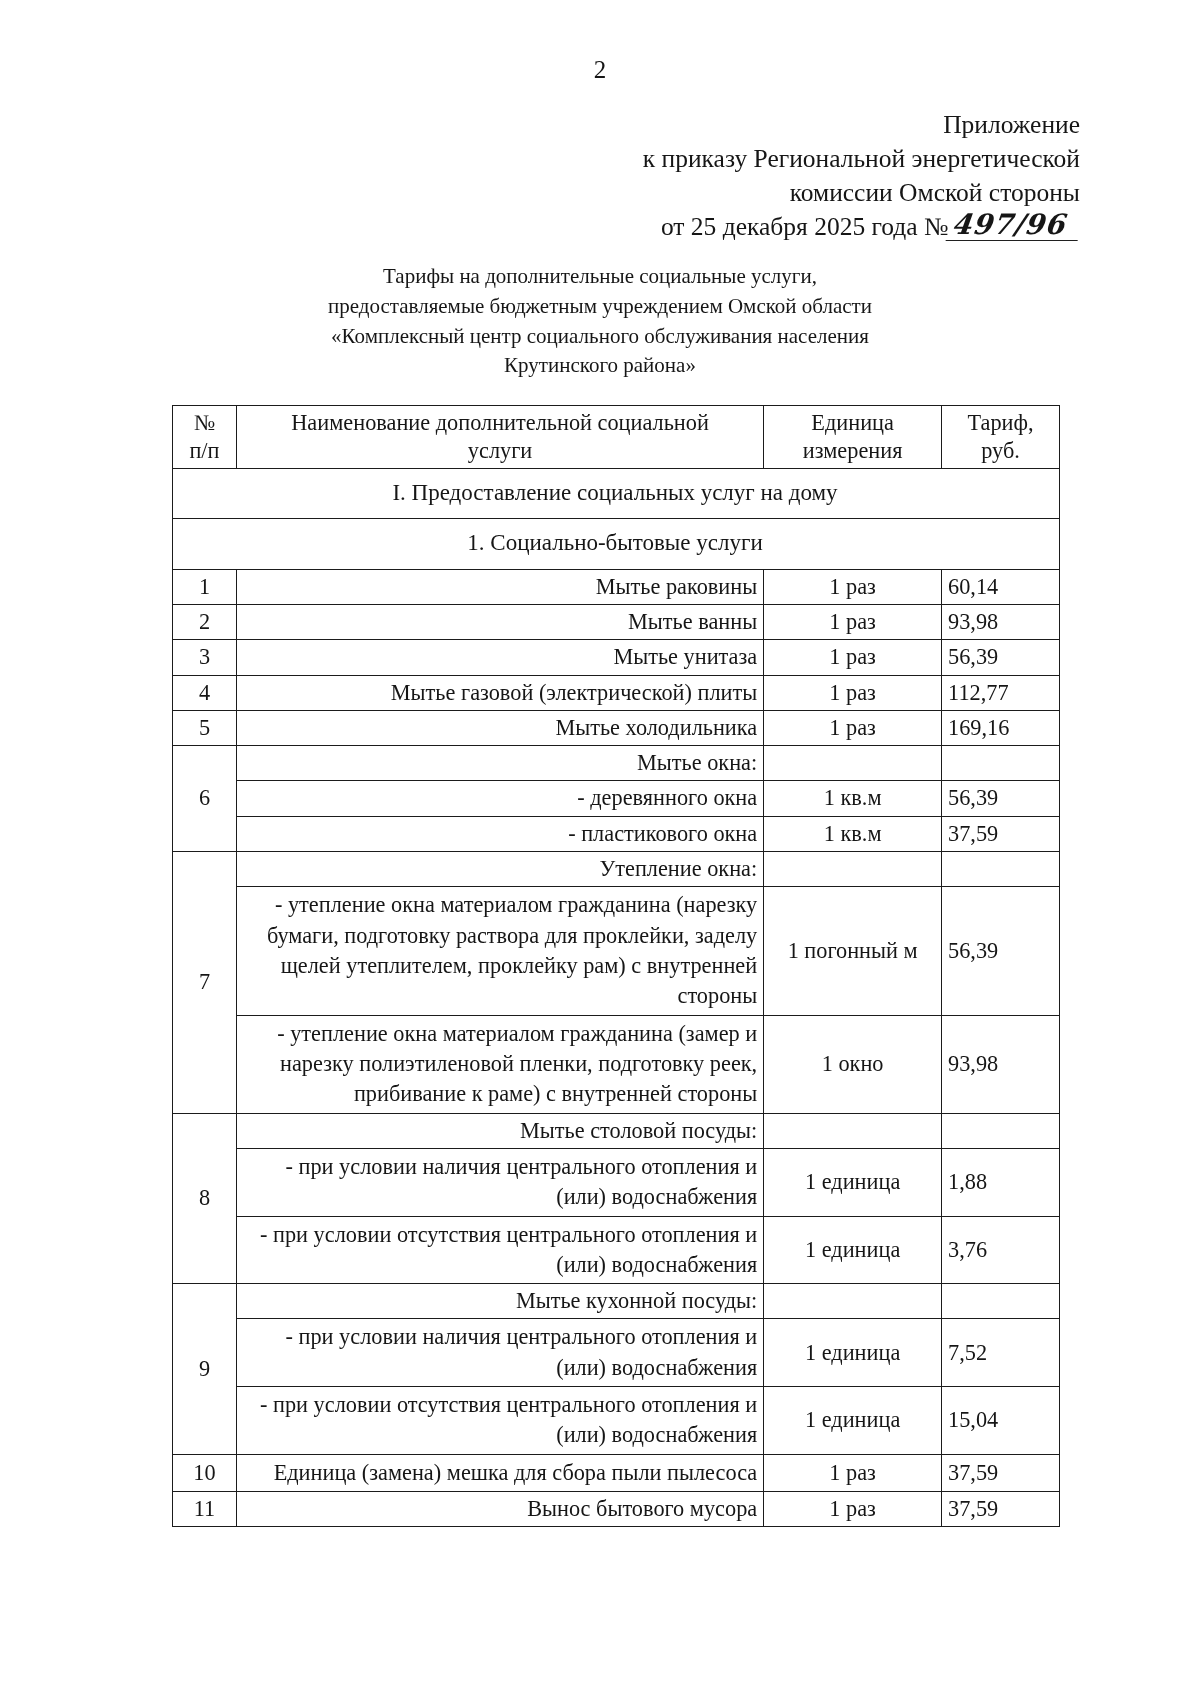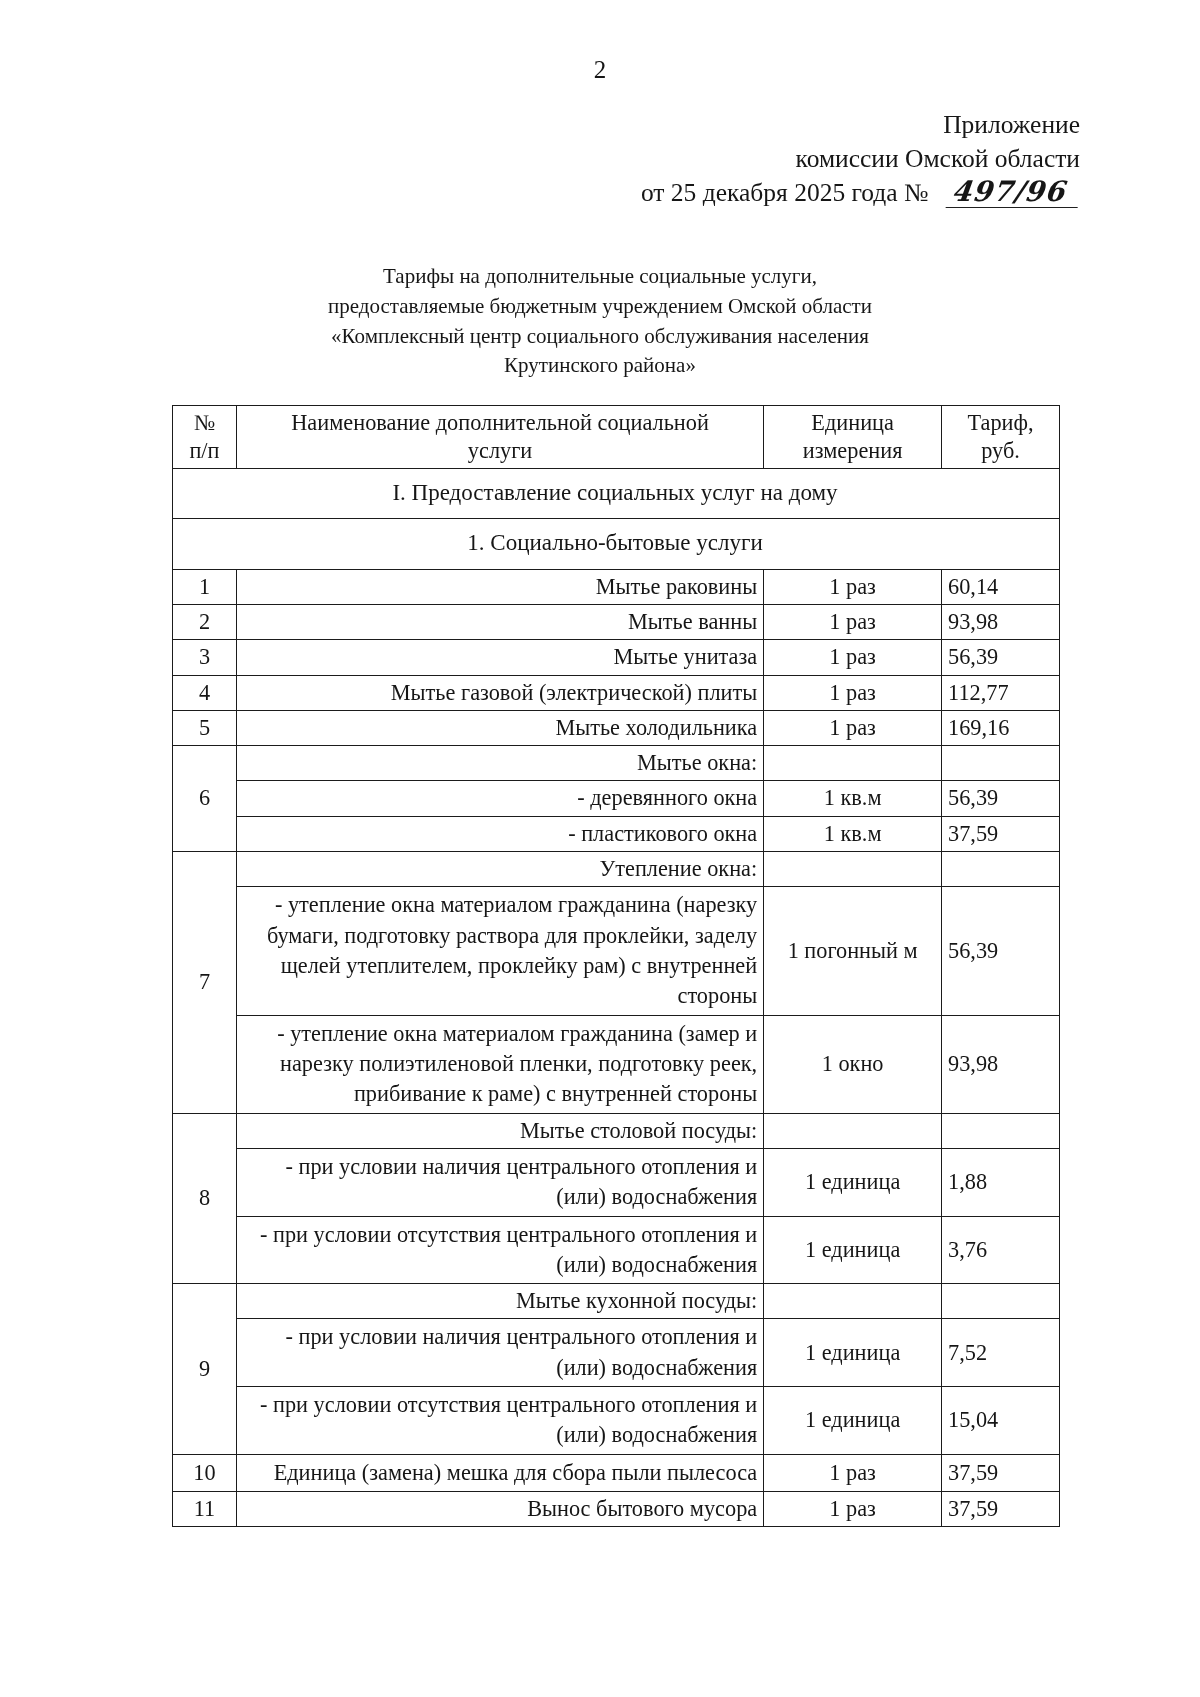--- a/index.html
+++ b/index.html
@@ -43,22 +43,22 @@
     text-align: right;
     font-size: 25.5px;
     line-height: 1.33;
   }
   .approval .line {
     white-space: nowrap;
   }
   .approval .order-line {
     display: flex;
     justify-content: flex-end;
-    align-items: center;
-    gap: 20px;
+    align-items: flex-start;
+    gap: 0;
   }
   .handwritten {
     font-family: "DejaVu Serif", serif;
     font-style: italic;
     font-weight: bold;
     font-size: 28px;
     letter-spacing: 1px;
     border-bottom: 1.6px solid #202020;
     padding: 0 12px 1px 6px;
     transform: skewX(-9deg);
@@ -124,21 +124,22 @@
 </style>
 </head>
 <body>
 
 <div class="page">
 
   <div class="page-number">2</div>
 
   <div class="approval">
     <div class="line">Приложение</div>
-    <div class="line">комиссии Омской области</div>
+    <div class="line">к приказу Региональной энергетической</div>
+    <div class="line">комиссии Омской стороны</div>
     <div class="order-line">
       <span>от 25 декабря 2025 года №</span>
       <span class="handwritten">497/96</span>
     </div>
   </div>
 
   <div class="doc-title">
     <div>Тарифы на дополнительные социальные услуги,</div>
     <div>предоставляемые бюджетным учреждением Омской области</div>
     <div>«Комплексный центр социального обслуживания населения</div>

